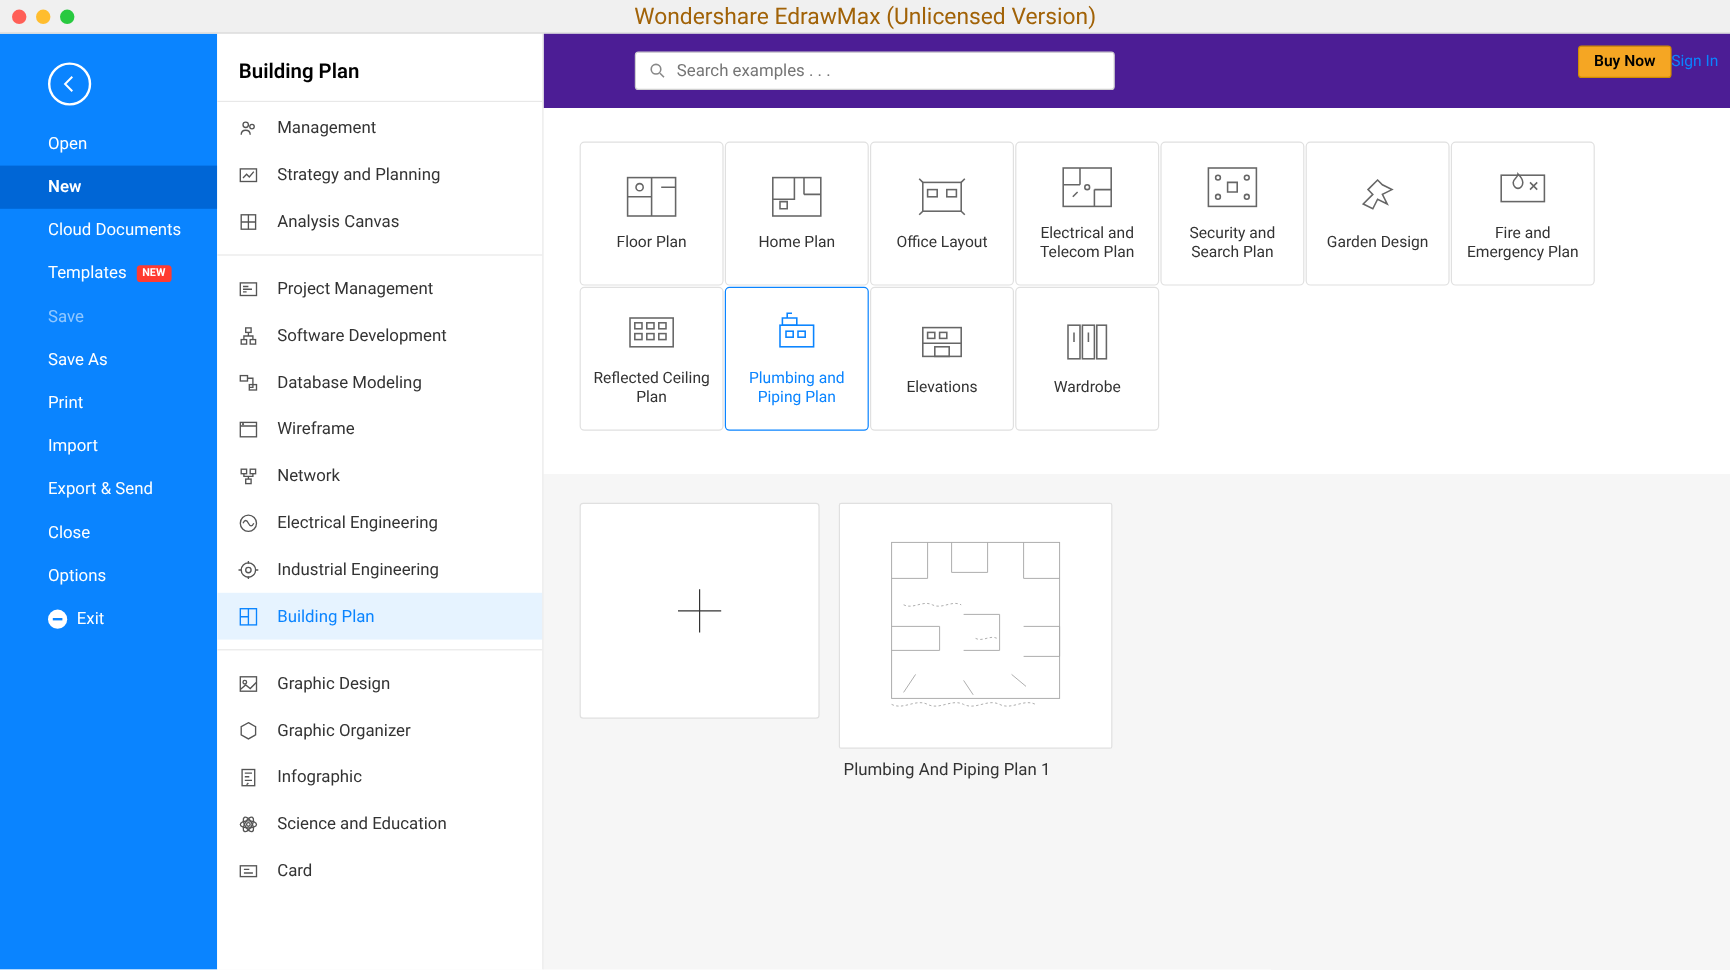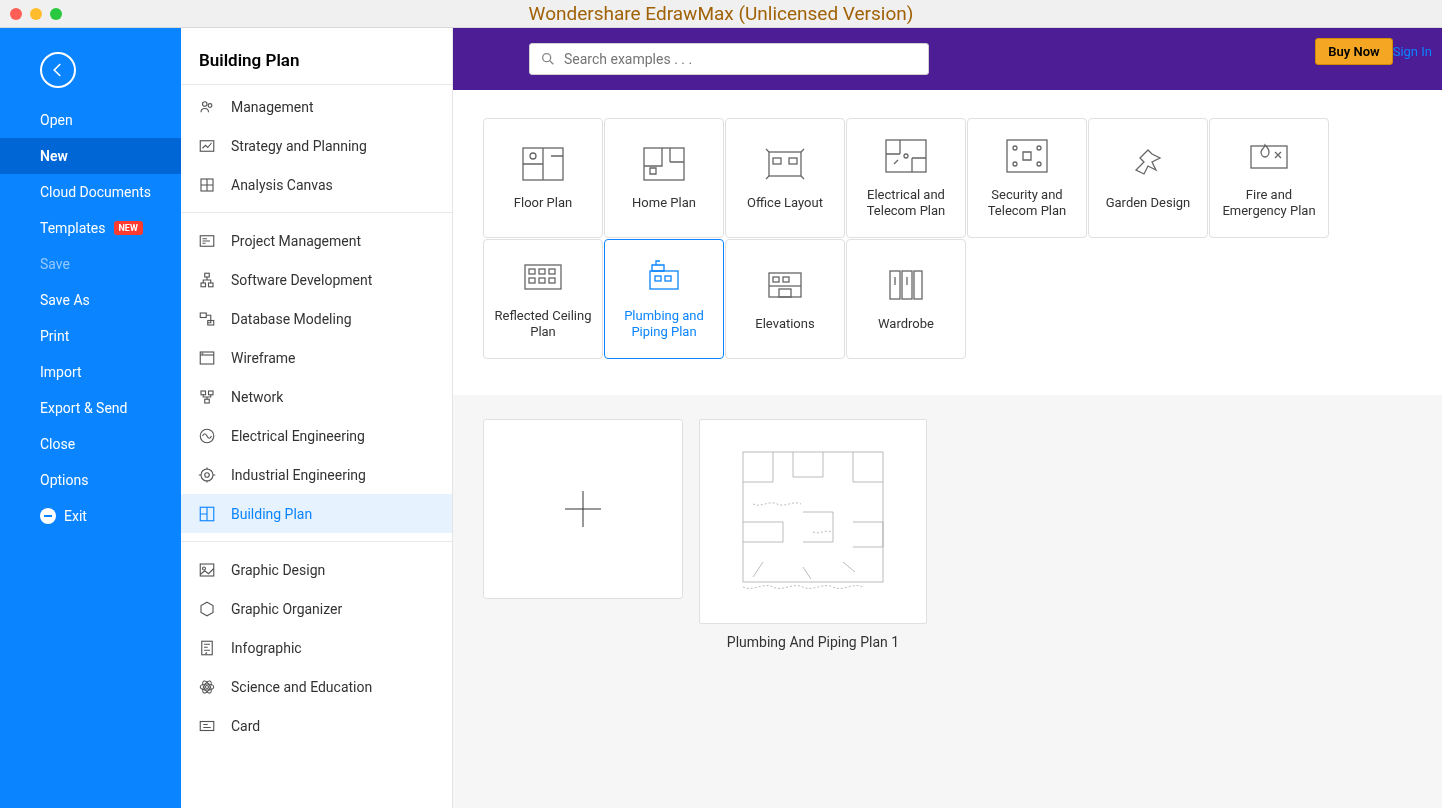--- a/index.html
+++ b/index.html
@@ -53,21 +53,21 @@
     .tile-icon svg { stroke: #666; fill: none; stroke-width: 1.3; }
     .tile.selected .tile-icon svg { stroke: #0a84ff; }
     .tile-label { font-size: 13px; text-align: center; color: #333; line-height: 1.2; }
     
     .examples-section { padding: 24px 30px; display: flex; gap: 16px; align-items: flex-start; }
     .blank-card { width: 200px; height: 180px; background: #fff; border: 1px solid #e0e0e0; border-radius: 3px; display: flex; align-items: center; justify-content: center; cursor: pointer; }
     .blank-card svg { width: 42px; height: 42px; stroke: #333; stroke-width: 1; }
     .example-card { width: 228px; cursor: pointer; }
     .example-thumb { width: 228px; height: 205px; background: #fff; border: 1px solid #e0e0e0; border-radius: 2px; display: flex; align-items: center; justify-content: center; }
     .example-thumb svg { stroke: #aaa; fill: none; stroke-width: 0.8; }
-    .example-label { text-align: center; font-size: 14px; color: #333; padding: 10px 4px; }
+    .example-label { font-size: 14px; color: #333; padding: 10px 4px; }
     
     ::-webkit-scrollbar { width: 10px; }
     ::-webkit-scrollbar-track { background: #f0f0f0; }
     ::-webkit-scrollbar-thumb { background: #c8c8c8; border-radius: 5px; }
   </style>
 </head>
 <body>
 
 <div class="titlebar">
   <div class="traffic-lights">
@@ -337,21 +337,21 @@
             <div class="tile-icon">
                 <svg width="44" height="36" viewBox="0 0 44 36">
                   <rect x="2" y="2" width="40" height="32"></rect>
                   <circle cx="10" cy="10" r="2"></circle>
                   <circle cx="34" cy="10" r="2"></circle>
                   <circle cx="10" cy="26" r="2"></circle>
                   <circle cx="34" cy="26" r="2"></circle>
                   <path d="M18 14h8v8h-8z"></path>
                 </svg>
               </div>
-            <div class="tile-label">Security and Telecom Plan</div>
+            <div class="tile-label">Security and Search Plan</div>
           </div>
           <div class="tile">
             <div class="tile-icon">
                 <svg width="44" height="36" viewBox="0 0 44 36">
                   <path d="M22 4l-8 8 4 4-8 8 8 4 4-8 8 4-4-8 8-4-8-4z"></path>
                 </svg>
               </div>
             <div class="tile-label">Garden Design</div>
           </div>
           <div class="tile">

